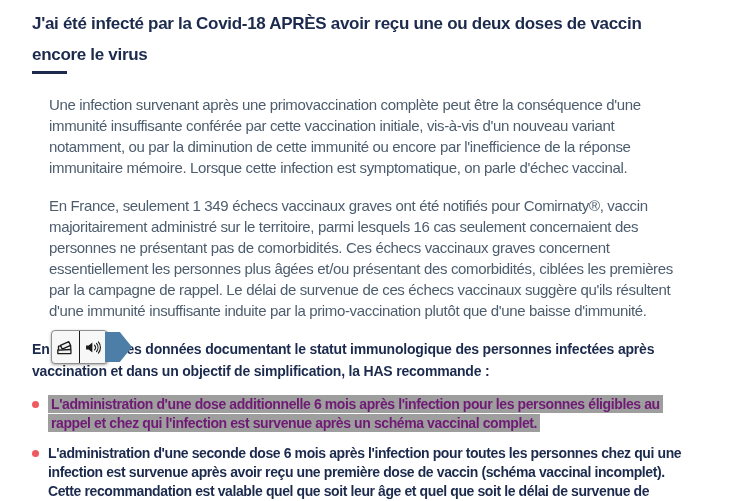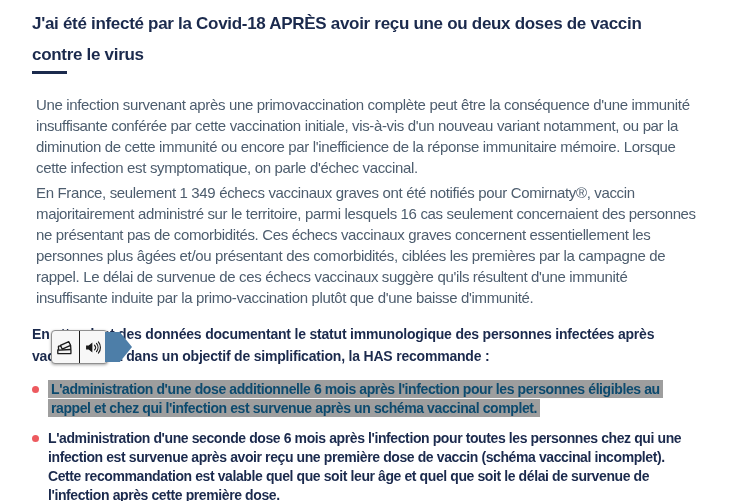--- a/index.html
+++ b/index.html
@@ -31,21 +31,21 @@
   .title-underline {
     width: 35px;
     height: 3px;
     background: #1b2a4d;
     margin-top: 1px;
   }
   .body-text {
     margin-top: 20px;
   }
   .body-text p {
-    margin: 4px;
+    margin: 17px;
     font-size: 15px;
     line-height: 21px;
     letter-spacing: -0.35px;
     color: #4d5d6e;
   }
   .intro {
     margin: 15px 0 0 0;
     font-size: 14px;
     font-weight: 700;
     letter-spacing: -0.2px;
@@ -72,21 +72,21 @@
     position: absolute;
     left: 0;
     top: 6px;
     width: 7px;
     height: 7px;
     border-radius: 50%;
     background: #ed5a5f;
   }
   .hl {
     background: #9e9e9e;
-    color: #0c4a6e;
+    color: #701a75;
     padding: 1px 3px;
     -webkit-box-decoration-break: clone;
     box-decoration-break: clone;
   }
   
   .selection-toolbar {
     position: absolute;
     left: 51px;
     top: 330px;
     display: flex;
@@ -126,21 +126,21 @@
     clip-path: polygon(0 0, 55% 0, 100% 50%, 55% 100%, 0 100%);
   }
 </style>
 </head>
 <body>
 
 <div class="page">
 
   <h1 class="title">
     <span>J'ai été infecté par la Covid-18 APRÈS avoir reçu une ou deux doses de vaccin</span>
-    <span>contre le virus</span>
+    <span>encore le virus</span>
   </h1>
   <div class="title-underline"></div>
 
   <div class="body-text">
     <p>Une infection survenant après une primovaccination complète peut être la conséquence d'une immunité insuffisante conférée par cette vaccination initiale, vis-à-vis d'un nouveau variant notamment, ou par la diminution de cette immunité ou encore par l'inefficience de la réponse immunitaire mémoire. Lorsque cette infection est symptomatique, on parle d'échec vaccinal.</p>
     <p>En France, seulement 1 349 échecs vaccinaux graves ont été notifiés pour Comirnaty®, vaccin majoritairement administré sur le territoire, parmi lesquels 16 cas seulement concernaient des personnes ne présentant pas de comorbidités. Ces échecs vaccinaux graves concernent essentiellement les personnes plus âgées et/ou présentant des comorbidités, ciblées les premières par la campagne de rappel. Le délai de survenue de ces échecs vaccinaux suggère qu'ils résultent d'une immunité insuffisante induite par la primo-vaccination plutôt que d'une baisse d'immunité.</p>
   </div>
 
   <p class="intro">En attendant des données documentant le statut immunologique des personnes infectées après vaccination et dans un objectif de simplification, la HAS recommande :</p>
 

